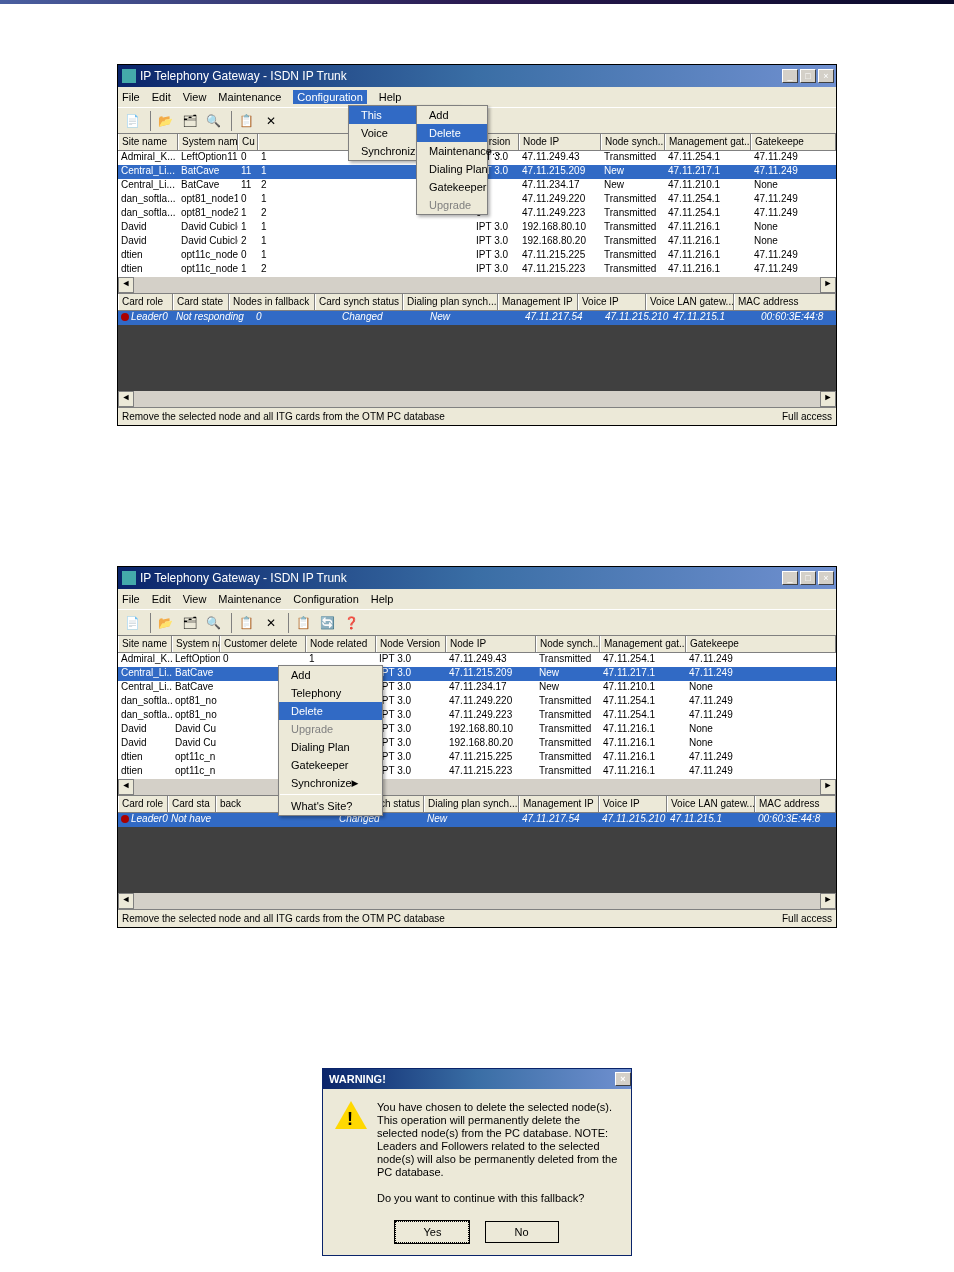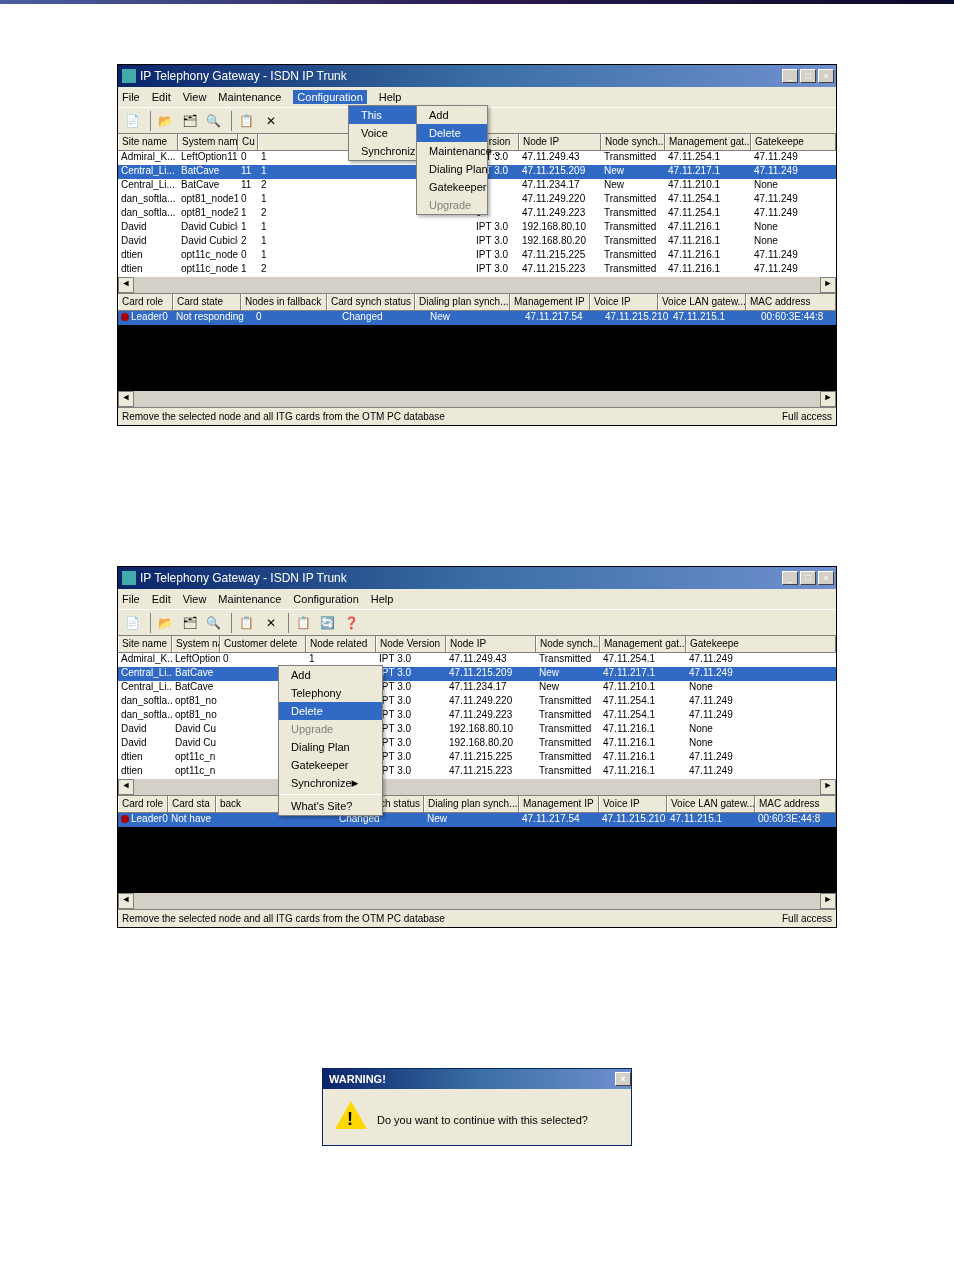--- a/index.html
+++ b/index.html
@@ -20,21 +20,21 @@
   .listhdr { display: flex; height: 18px; background: #ece9d8; border-top: 1px solid #808080; border-bottom: 1px solid #808080; font-size: 10px; }
   .listhdr .col { border-right: 1px solid #808080; border-left:1px solid #fff; padding: 2px 3px; white-space: nowrap; overflow: hidden; }
   .list { background: #fff; min-height: 90px; position: relative; }
   .row { display: flex; height: 14px; font-size: 10px; color: #000; }
   .row.sel { background: #316ac5; color: #fff; }
   .row .cell { padding: 0 3px; white-space: nowrap; overflow: hidden; }
   .scroll-h { height: 16px; background: #d4d0c8; display:flex; }
   .sbtn { width: 16px; height: 16px; background: #ece9d8; border:1px solid #808080; font-size:9px; text-align:center; }
   .cardhdr { display:flex; height:18px; background:#ece9d8; border-top:1px solid #808080; border-bottom:1px solid #808080; font-size:10px; }
   .cardhdr .col { border-right:1px solid #808080; border-left:1px solid #fff; padding:2px 3px; white-space:nowrap; overflow:hidden; }
-  .cardlist { background:#000000; min-height:80px; }
+  .cardlist { background:#404040; min-height:80px;font-style:italic; }
   .statusbar { height: 18px; background: #ece9d8; border-top:1px solid #808080; display:flex; align-items:center; padding: 0 4px; font-size:10px; }
   .statusbar .sp { flex:1; }
   .cascade { position:absolute; z-index:10; background:#ece9d8; border:1px solid #808080; box-shadow:2px 2px 3px rgba(0,0,0,.3); font-size:11px; }
   .cascade .mi { padding:3px 20px 3px 12px; white-space:nowrap; display:flex; align-items:center; }
   .cascade .mi.sel { background:#316ac5; color:#fff; }
   .cascade .mi.dis { color:#808080; }
   .cascade .arrow { margin-left:auto; font-size:9px; }
   .ctxmenu { position:absolute; z-index:10; left:160px; top:68px; background:#ece9d8; border:1px solid #808080; box-shadow:2px 2px 3px rgba(0,0,0,.3); font-size:11px; }
   .ctxmenu .mi { padding:3px 24px 3px 12px; white-space:nowrap; display:flex; align-items:center; }
   .ctxmenu .mi.sel { background:#316ac5; color:#fff; }
@@ -238,21 +238,21 @@
       </div>
     </div>
   <div class="scroll-h">
       <div class="sbtn">◄</div>
       <div style="flex:1"></div>
       <div class="sbtn">►</div>
     </div>
 
   <div class="cardhdr">
     <div class="col" style="width:55px">Card role</div>
-    <div class="col" style="width:68px">Card state</div>
+    <div class="col" style="width:56px">Card state</div>
     <div class="col" style="width:86px">Nodes in fallback</div>
     <div class="col" style="width:88px">Card synch status</div>
     <div class="col" style="width:95px">Dialing plan synch...</div>
     <div class="col" style="width:80px">Management IP</div>
     <div class="col" style="width:68px">Voice IP</div>
     <div class="col" style="width:88px">Voice LAN gatew...</div>
     <div class="col" style="flex:1">MAC address</div>
   </div>
   <div class="cardlist">
     <div class="row sel">
@@ -502,17 +502,22 @@
     <span class="spacer"></span>
     <div class="winbtn">×</div>
   </div>
   <div class="body">
     <div class="ic">
         <div class="warn-tri">
           <span class="ex">!</span>
         </div>
       </div>
     <div class="txt">
+      <div>You have chosen to delete the selected node(s). This operation will permanently delete the selected node(s) from the PC database. NOTE: Leaders and Followers related to the selected node(s) will also be permanently deleted from the PC database.</div>
       <br>
-      <div>Do you want to continue with this selected?</div>
-    </div>
+      <div>Do you want to continue with this fallback?</div>
+    </div>
+  </div>
+  <div class="btns">
+    <button class="def">Yes</button>
+    <button>No</button>
   </div>
 </div>
 
 </body></html>

